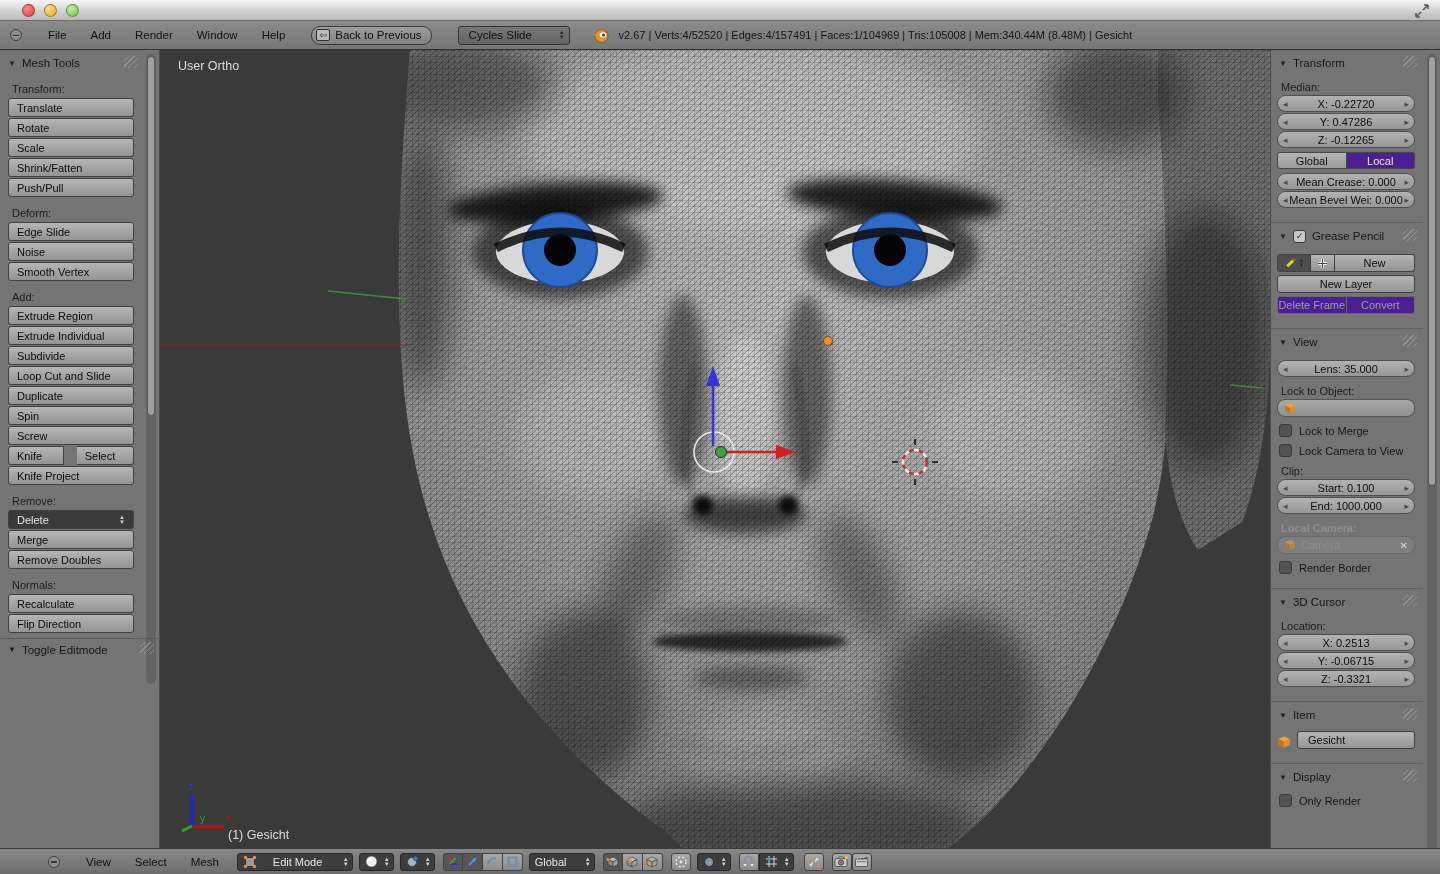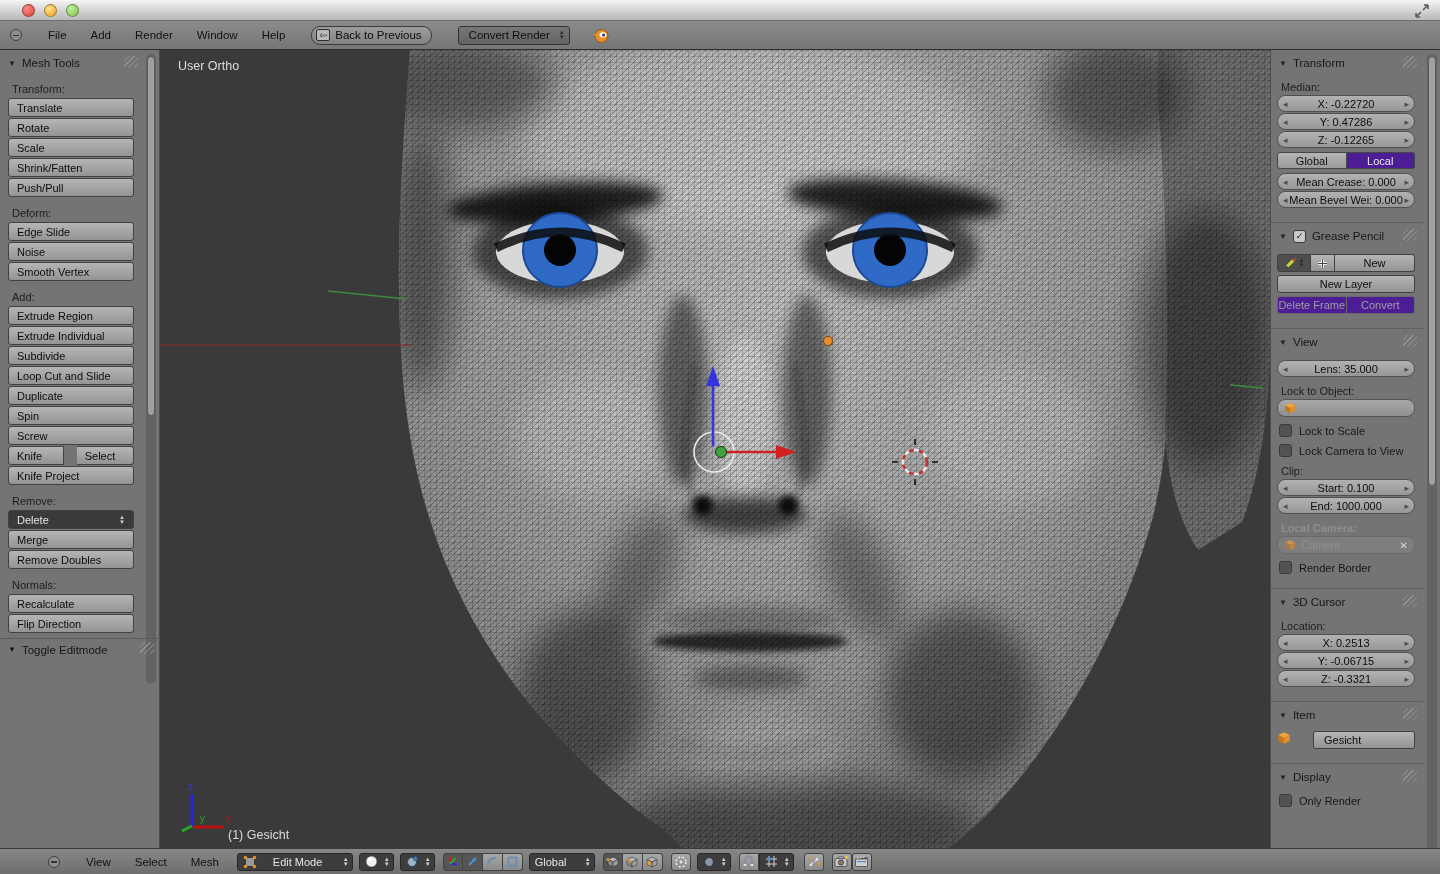--- a/index.html
+++ b/index.html
@@ -135,34 +135,35 @@
     <span class="menu-item">File</span>
     <span class="menu-item">Add</span>
     <span class="menu-item">Render</span>
     <span class="menu-item">Window</span>
     <span class="menu-item">Help</span>
     <button class="back-btn">
       <span class="back-glyph">⇦</span>
       <span>Back to Previous</span>
     </button>
     <div class="engine-dd">
-      <span class="lbl">Convert Render</span>
+      <span class="lbl">Cycles Slide</span>
       <span class="stepper">
           <span>▲</span>
           <span>▼</span>
         </span>
     </div>
     <span class="blender-logo">
       <svg width="17" height="15" viewBox="0 0 17 15">
         <circle cx="9.5" cy="8" r="6.5" fill="#e8912a" stroke="#8a4d08" stroke-width="0.8"></circle>
         <ellipse cx="11" cy="6.8" rx="3.4" ry="2.6" fill="#fff"></ellipse>
         <circle cx="11.6" cy="6.9" r="1.5" fill="#1d3b6e"></circle>
         <path d="M1 7 L6 4.5 L6 9 Z" fill="#e8912a"></path>
       </svg>
     </span>
+    <span class="stats">v2.67 | Verts:4/52520 | Edges:4/157491 | Faces:1/104969 | Tris:105008 | Mem:340.44M (8.48M) | Gesicht</span>
   </div>
 
   <div class="tool-shelf">
     <div class="shelf-main">
       <div class="panel-hdr">
         <span class="tri">▼</span>
         <span>Mesh Tools</span>
         <span class="grip"></span>
       </div>
       <div class="sec-label">Transform:</div>
@@ -424,21 +425,21 @@
         <div class="p-label">Lock to Object:</div>
         <div class="objfield">
           <svg width="12" height="12" viewBox="0 0 12 12">
               <polygon points="6,1 11,3.5 6,6 1,3.5" fill="#f0a33a"></polygon>
               <polygon points="1,3.5 6,6 6,11 1,8.5" fill="#c2781c"></polygon>
               <polygon points="11,3.5 6,6 6,11 11,8.5" fill="#e08f2a"></polygon>
             </svg>
         </div>
         <div class="chk-row">
             <span class="chk"></span>
-            <span>Lock to Scale</span>
+            <span>Lock to Merge</span>
           </div>
         <div class="chk-row">
             <span class="chk"></span>
             <span>Lock Camera to View</span>
           </div>
         <div class="p-label">Clip:</div>
         <div class="pill">
             <span class="arr l">◂</span>
             <span>Start: 0.100</span>
             <span class="arr r">▸</span>
@@ -487,21 +488,21 @@
             <span class="arr r">▸</span>
           </div>
       </div>
 
       <div class="sec" style="margin-top:8px">
         <div class="panel-hdr">
           <span class="tri">▼</span>
           <span>Item</span>
           <span class="grip"></span>
         </div>
-        <div class="row" style="align-items:flex-start;gap:22px;margin-top:6px">
+        <div class="row" style="align-items:flex-end;gap:6px;margin-top:6px">
           <svg width="14" height="14" viewBox="0 0 12 12">
               <polygon points="6,1 11,3.5 6,6 1,3.5" fill="#f0a33a"></polygon>
               <polygon points="1,3.5 6,6 6,11 1,8.5" fill="#c2781c"></polygon>
               <polygon points="11,3.5 6,6 6,11 11,8.5" fill="#e08f2a"></polygon>
             </svg>
           <div class="wbtn" style="flex:1;justify-content:flex-start;padding-left:10px">Gesicht</div>
         </div>
       </div>
 
       <div class="sec" style="margin-top:8px">

